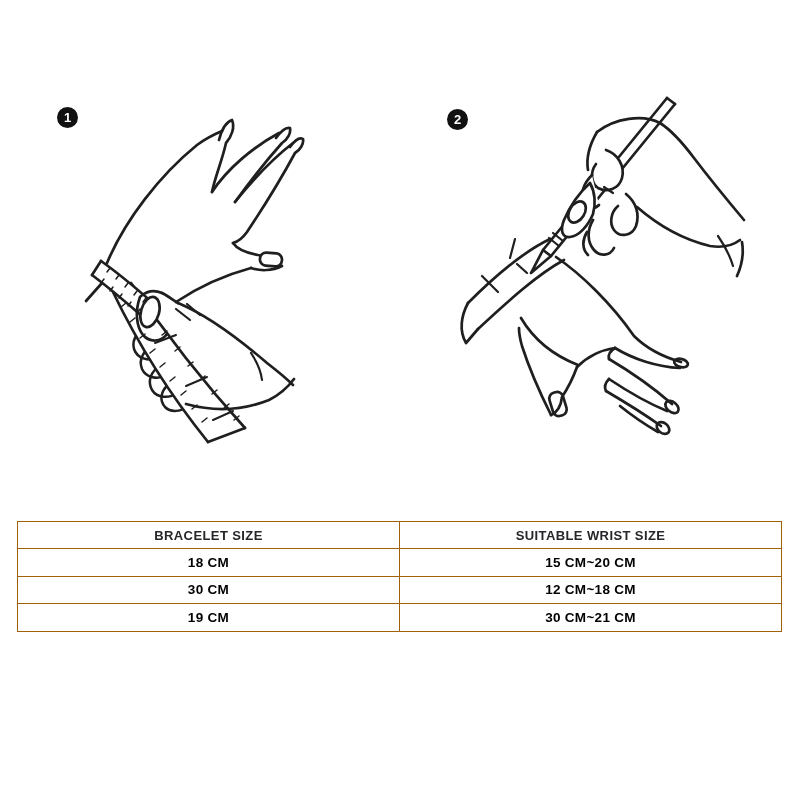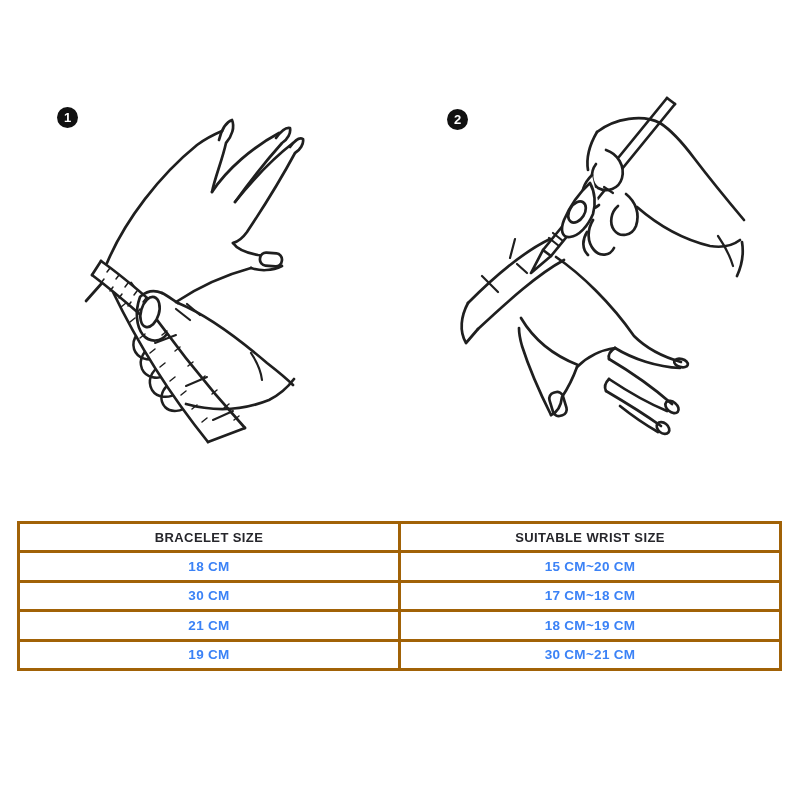--- a/index.html
+++ b/index.html
@@ -16,28 +16,28 @@
     display:flex;align-items:center;justify-content:center;
     font-size:13px;font-weight:700;line-height:1;
   }
   .badge-1{left:57px;top:107px;}
   .badge-2{left:447px;top:109px;}
   .size-table{
     position:absolute;left:17px;top:521px;width:765px;
     border-collapse:collapse;table-layout:fixed;
   }
   .size-table th,.size-table td{
-    border:3px solid #a16207;height:26.4px;padding:0;
+    border:1px solid #a16207;height:26.4px;padding:0;
     text-align:center;vertical-align:middle;background:#ffffff;
   }
   .size-table th{
     font-size:13px;font-weight:700;color:#26262b;letter-spacing:.4px;
   }
   .size-table td{
-    font-size:13.5px;font-weight:600;color:#3b82f6;letter-spacing:.3px;
+    font-size:13.5px;font-weight:600;color:#000000;letter-spacing:.3px;
   }
 </style>
 </head>
 <body>
 
 <div class="stage">
 
   <div class="step-badge badge-1">
     <span>1</span>
   </div>
@@ -172,25 +172,21 @@
         <th>SUITABLE WRIST SIZE</th>
       </tr>
     </thead>
     <tbody>
       <tr>
         <td>18 CM</td>
         <td>15 CM~20 CM</td>
       </tr>
       <tr>
         <td>30 CM</td>
-        <td>17 CM~18 CM</td>
-      </tr>
-      <tr>
-        <td>21 CM</td>
-        <td>18 CM~19 CM</td>
+        <td>12 CM~18 CM</td>
       </tr>
       <tr>
         <td>19 CM</td>
         <td>30 CM~21 CM</td>
       </tr>
     </tbody>
   </table>
 
 </div>
 

